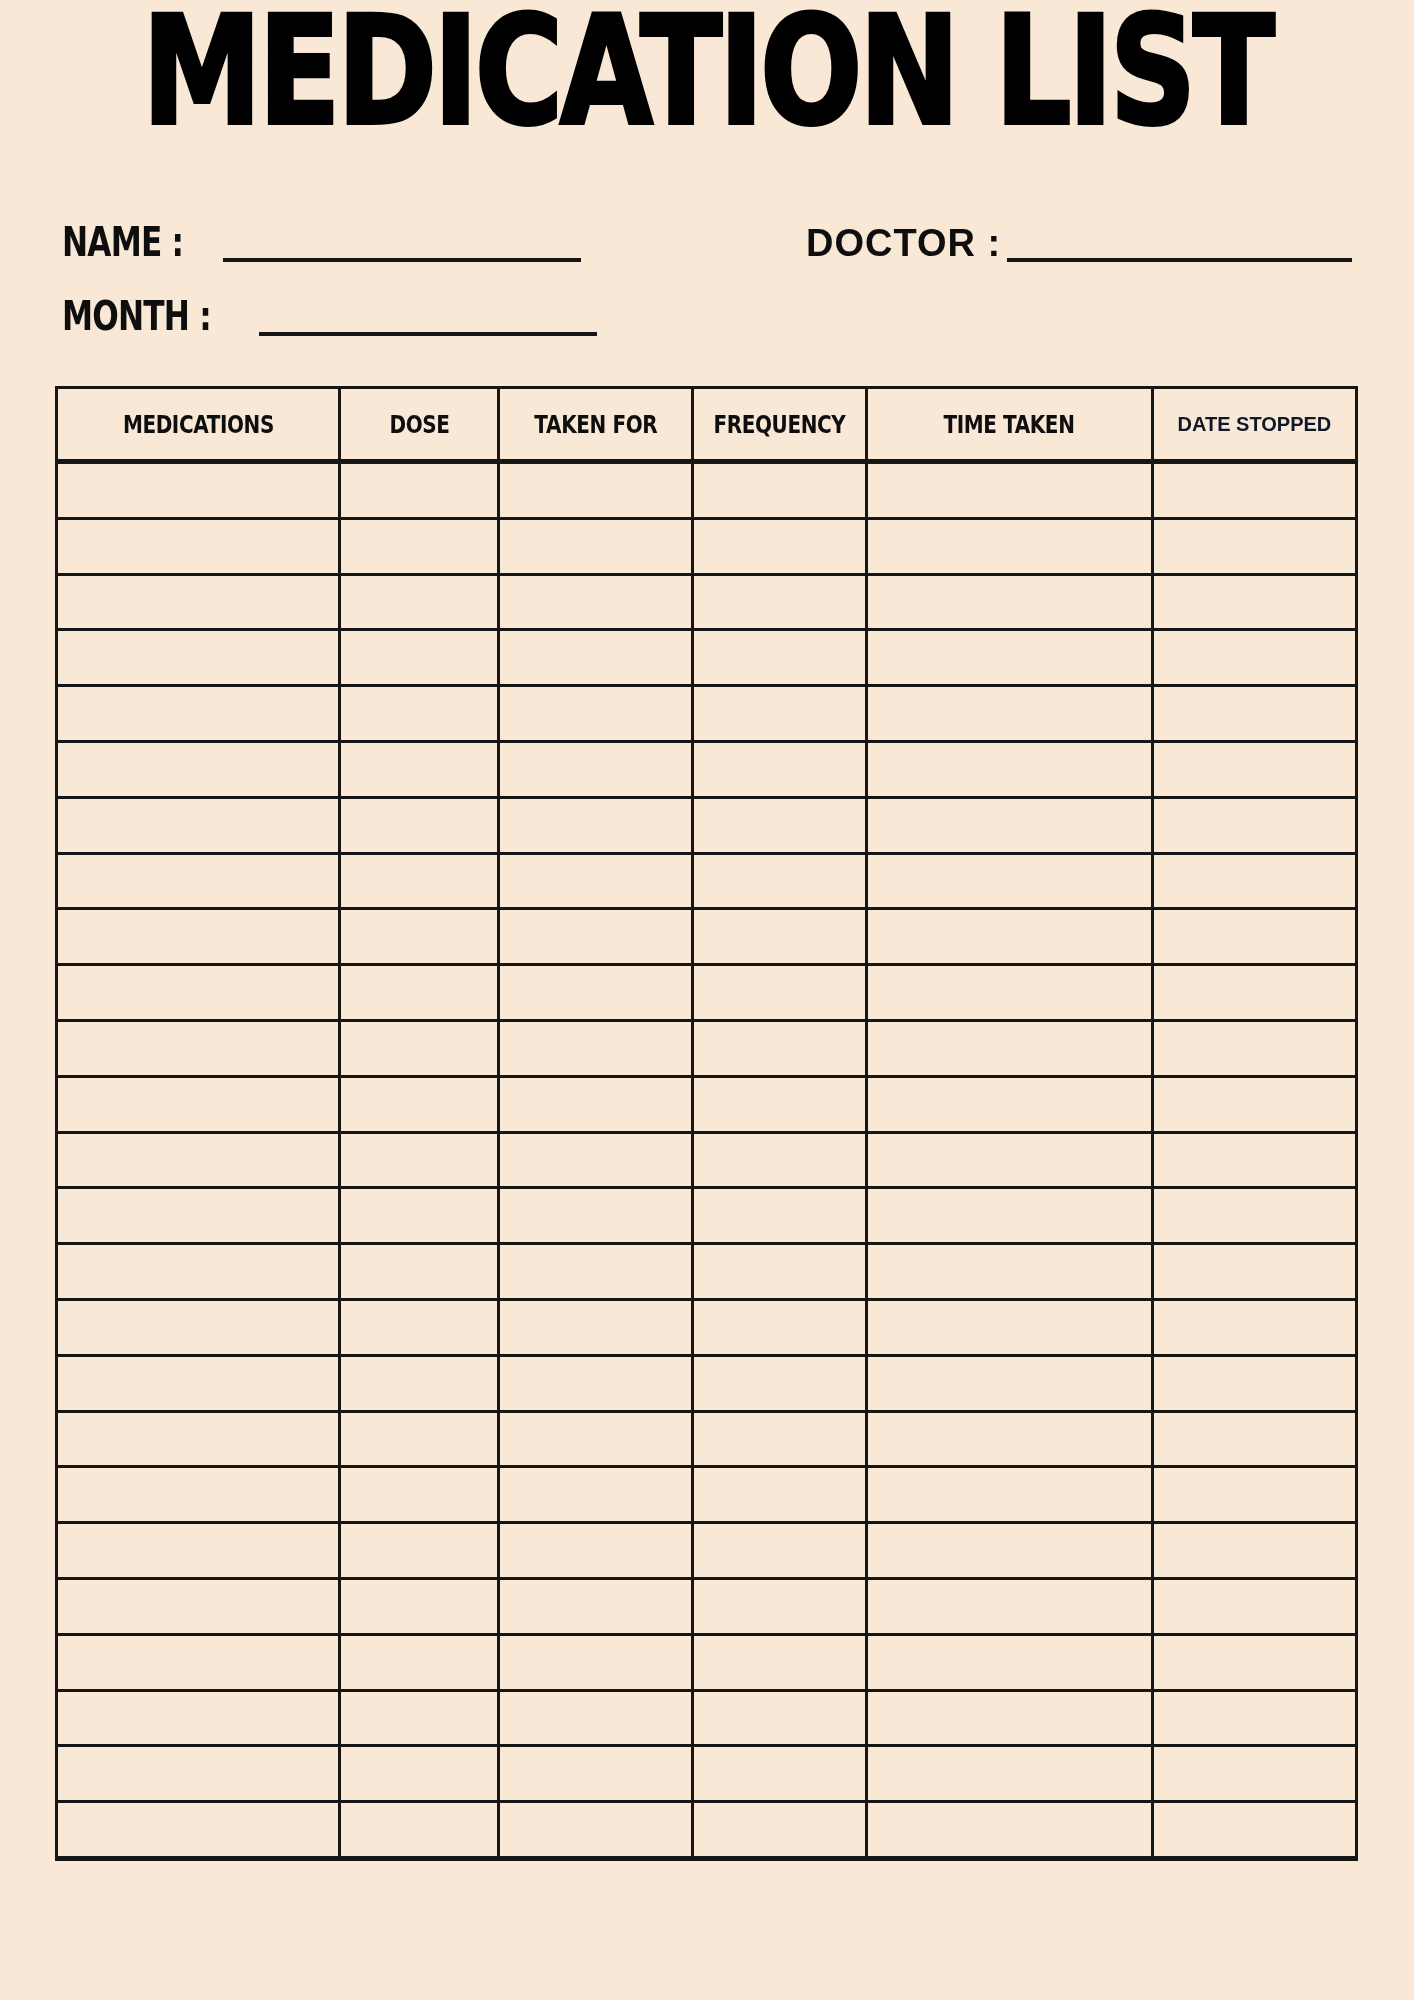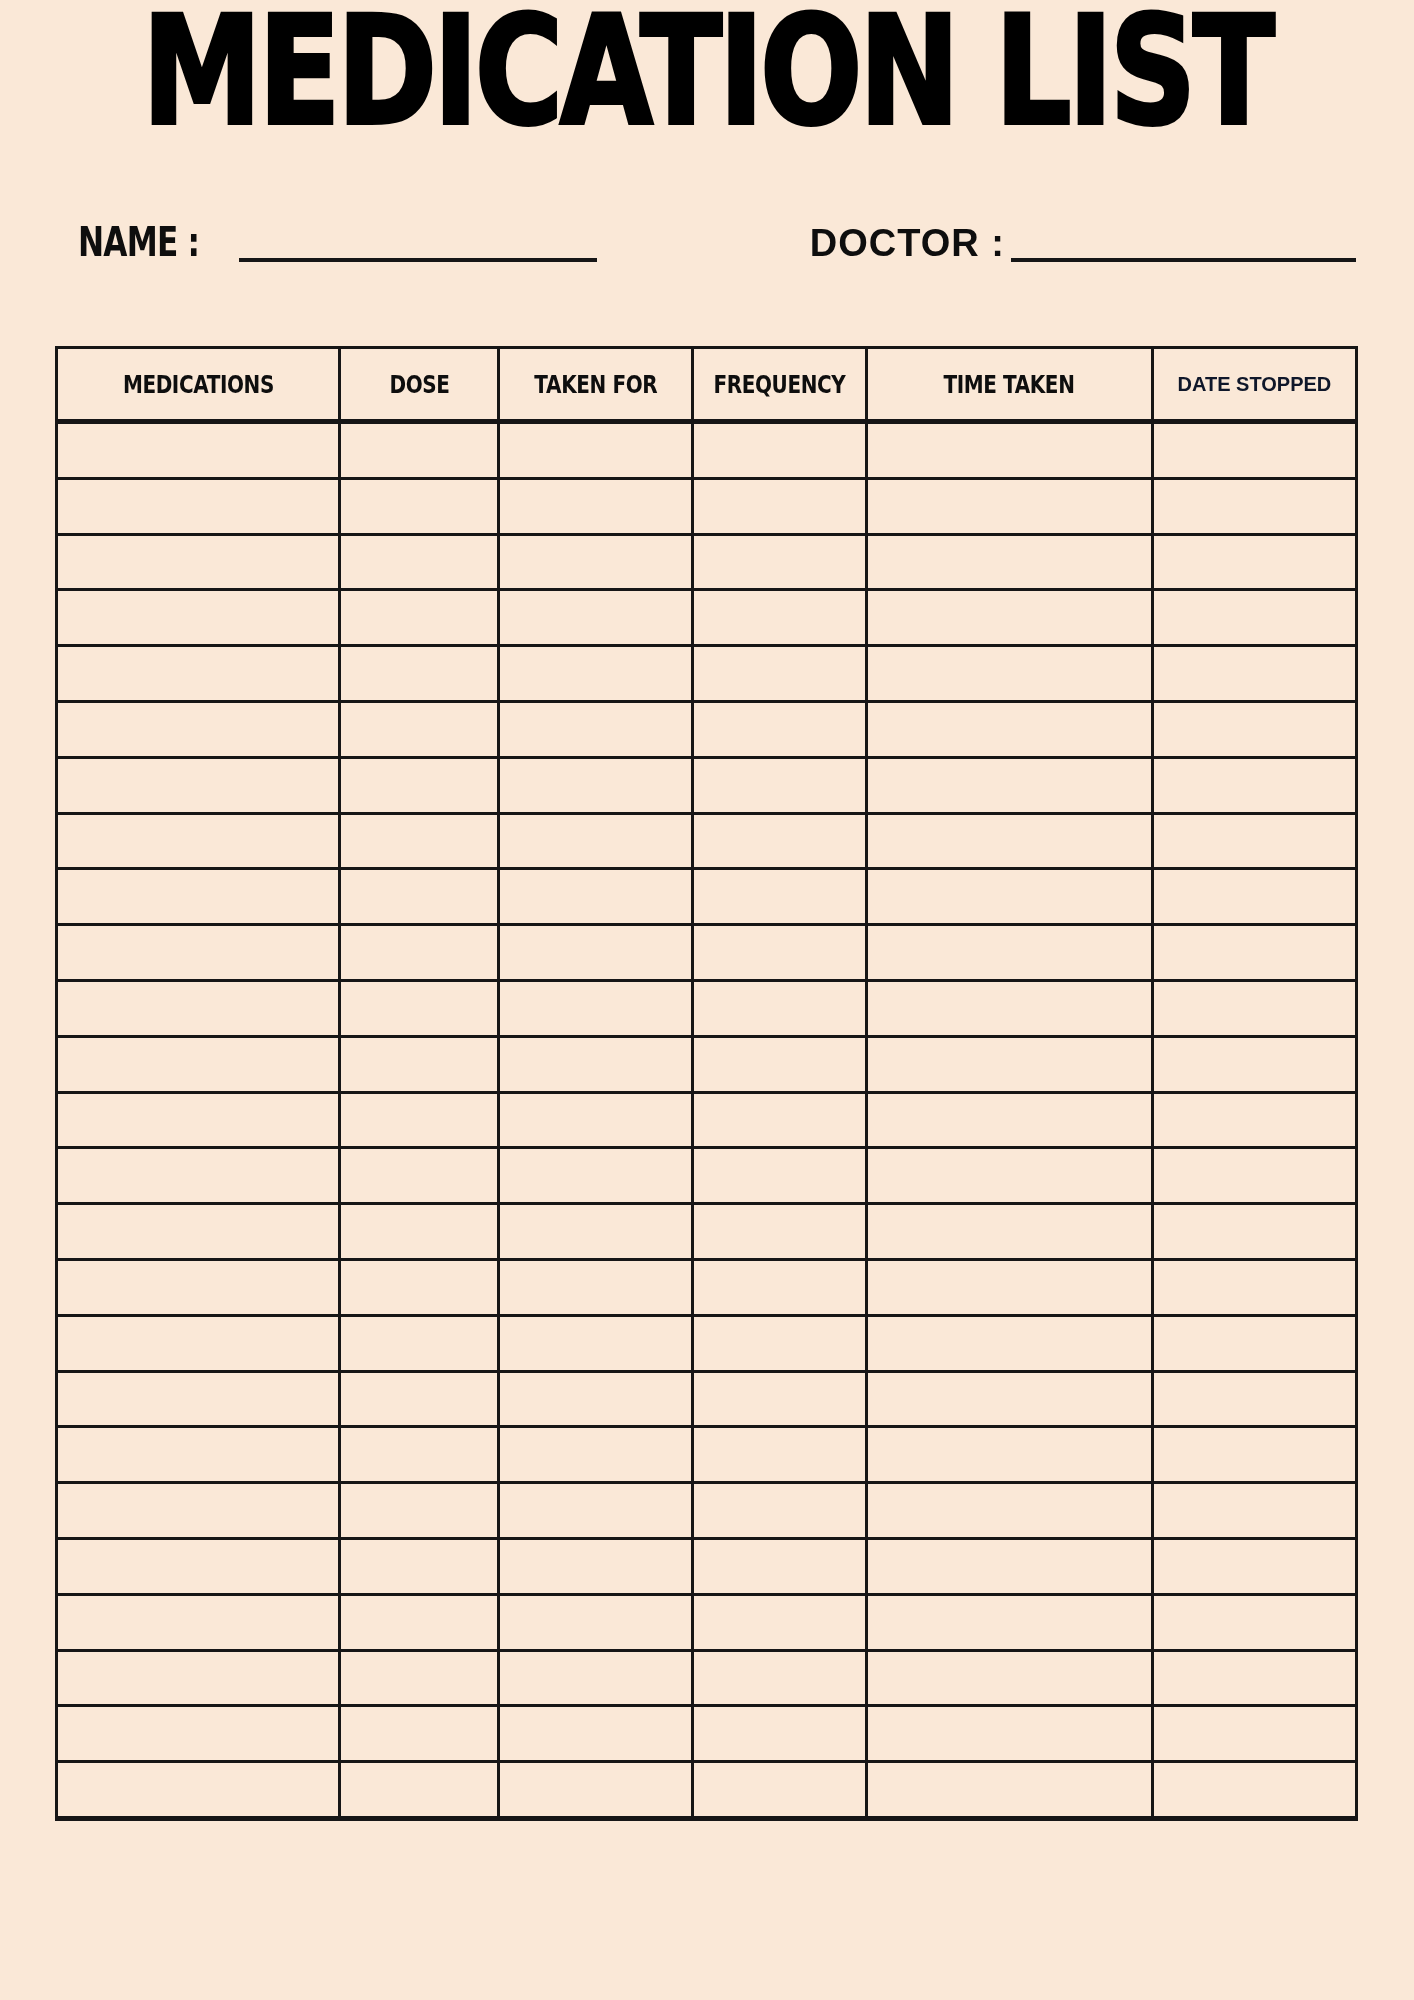--- a/index.html
+++ b/index.html
@@ -40,21 +40,20 @@
   }
 
   
   .fields {
     margin: 72px 58px 0 62px;
   }
   .fields-row {
     display: flex;
     align-items: flex-end;
     margin-bottom: 34px;
-    margin-left: 16px;
   }
   .field-left  { width: 57.5%; display: flex; align-items: flex-end; }
   .field-right { flex: 1; display: flex; align-items: flex-start; }
 
   .label-cond {
     display: inline-block;
     font-family: "DejaVu Sans", sans-serif;
     font-weight: 700;
     font-size: 40px;
     line-height: 1;
@@ -152,20 +151,24 @@
       <div class="field-left">
         <span class="label-cond">NAME :</span>
         <span class="blank blank-name"></span>
       </div>
       <div class="field-right">
         <span class="label-geo">DOCTOR :</span>
         <span class="blank blank-doctor"></span>
       </div>
     </div>
     <div class="fields-row">
+      <div class="field-left">
+        <span class="label-cond">MONTH :</span>
+        <span class="blank blank-month"></span>
+      </div>
     </div>
   </div>
 
   <table class="med-table">
     <colgroup>
         <col class="col-0">
         <col class="col-1">
         <col class="col-2">
         <col class="col-3">
         <col class="col-4">

